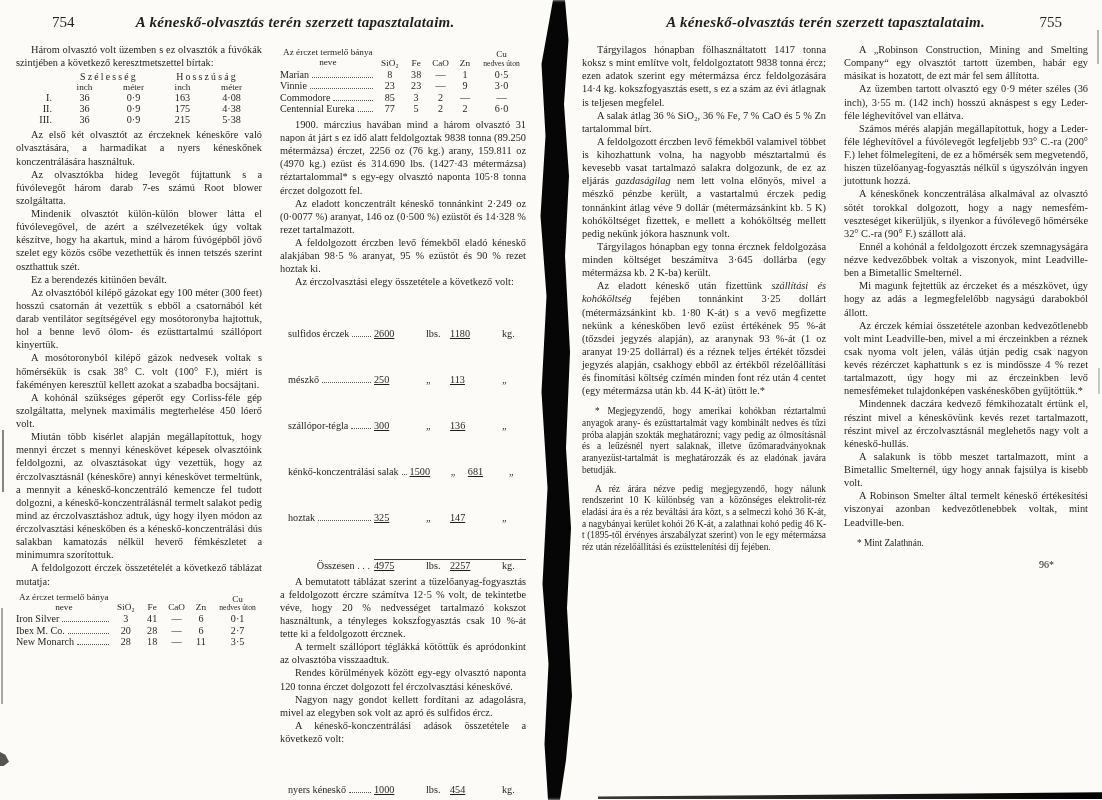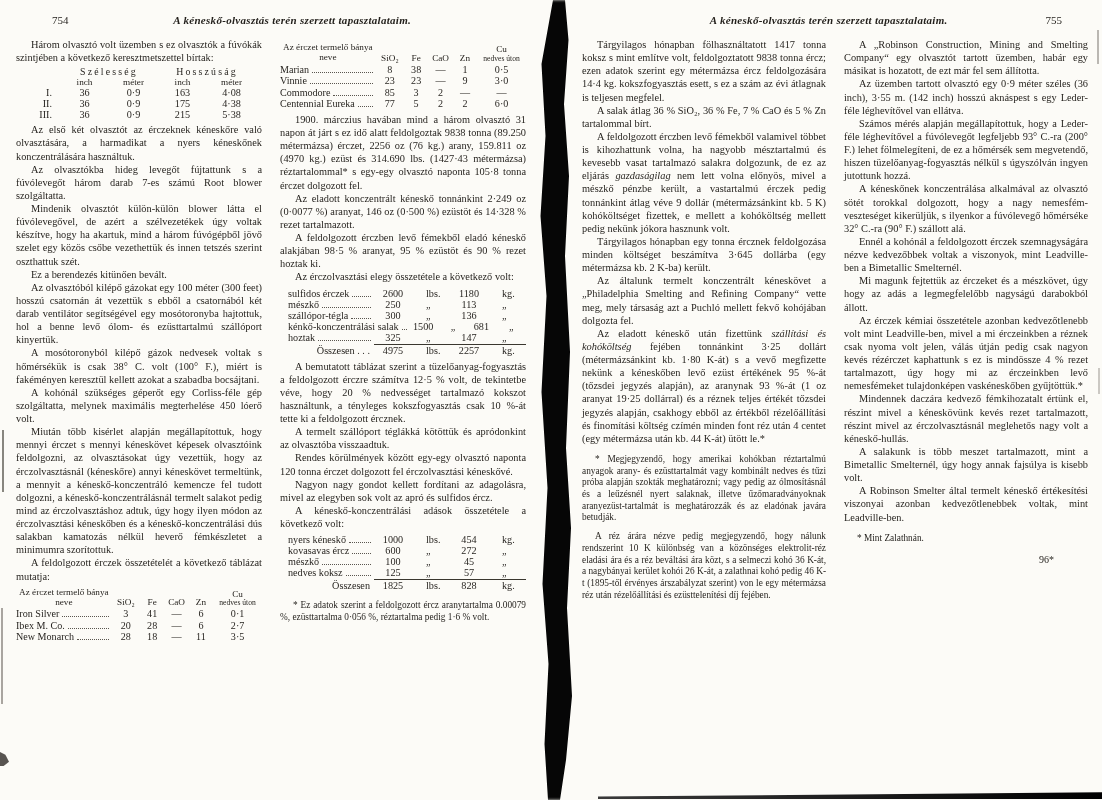--- a/index.html
+++ b/index.html
@@ -1,21 +1,21 @@
 <!DOCTYPE html>
 <html><head>
 <meta charset="utf-8">
 <style>
   html,body { margin:0; padding:0; background:#ffffff; }
   .book { position:relative; width:1102px; height:800px; background:#fcfbf7; overflow:hidden;
           color:#221f1b; font-family:"Liberation Serif","DejaVu Serif",serif; }
   .page { position:absolute; top:0; height:800px; box-sizing:border-box; }
   .pleft  { left:0;   width:534px; padding:14px 8px 0 16px; }
   .pright { left:578px; width:524px; padding:14px 14px 0 4px; }
-  .hdr { display:flex; align-items:baseline; font-size:11px; margin-bottom:12px; }
+  .hdr { display:flex; align-items:baseline; font-size:15px; margin-bottom:12px; }
   .pleft  .hdr .pnum { margin-left:36px; }
   .pleft  .hdr .rtitle { flex:1; text-align:center; padding-right:10px; }
   .pright .hdr .rtitle { flex:1; text-align:center; padding-left:30px; }
   .pright .hdr .pnum { margin-right:26px; }
   .rtitle { font-style:italic; font-weight:600; letter-spacing:0.3px; }
   .cols { display:flex; gap:18px; }
   .col { flex:1; min-width:0; }
   p.bp { margin:0; text-indent:15px; text-align:justify; font-size:10.35px; line-height:1.27; }
   p.small { margin:7px 0 0; text-indent:13px; text-align:justify; font-size:9.3px; line-height:1.26; }
   p.small.first { margin-top:9px; }
@@ -35,22 +35,22 @@
   .oc.sio { width:30px; }
   .oc.cu { width:52px; line-height:1.05; }
   .cu-sub { display:block; font-size:7.6px; }
   .orow { display:flex; align-items:baseline; }
   .on { width:102px; display:flex; align-items:baseline; overflow:hidden;text-align:right; }
   .dots { flex:1; border-bottom:1px dotted #5a564f; margin:0 3px 2px 3px; min-width:5px; }
   
   .ltab { margin:4px 0 4px 8px; font-size:10.2px; }
   .lrow { display:flex; align-items:baseline; }
   .lrow .nm { white-space:nowrap; }
-  .lrow .v { width:38px; text-align:center; }
-  .lrow .u { width:24px; padding-left:14px; }
+  .lrow .v { width:38px; text-align:left;text-decoration:underline; }
+  .lrow .u { width:24px; padding-left:14px;margin-top:35px; }
   .lrow.sum { margin-top:1px; }
   .lrow.sum .nm { flex:1; text-align:right; padding-right:4px; }
   .lrow.sum .v, .lrow.sum .u { border-top:1px solid #3a372f; }
   .it { font-style:italic; }
   
   .spine { position:absolute; left:531px; top:0; width:50px; height:800px; pointer-events:none; }
   .spine::before { content:""; position:absolute; inset:0; background:#060606; filter:blur(1.6px);
       clip-path:polygon(44% 0%, 68% 0%, 75% 5%, 66% 13%, 76% 22%, 68% 32%, 78% 44%, 70% 56%,
                         80% 66%, 72% 76%, 82% 87%, 70% 95%, 58% 100%, 34% 100%, 27% 93%,
                         35% 83%, 23% 73%, 33% 61%, 21% 49%, 31% 37%, 19% 27%, 29% 17%, 21% 8%); }
@@ -342,21 +342,20 @@
       <span class="rtitle">A kéneskő-olvasztás terén szerzett tapasztalataim.</span>
       <span class="pnum">755</span>
     </header>
     <div class="cols">
 
       <div class="col">
         <p class="bp">Tárgyilagos hónapban fölhasználtatott 1417 tonna koksz s mint említve volt, feldolgoztatott 9838 tonna ércz; ezen adatok szerint egy métermázsa ércz feldolgozására 14·4 kg. kokszfogyasztás esett, s ez a szám az évi átlagnak is teljesen megfelel.</p>
         <p class="bp">A salak átlag 36 % SiO₂, 36 % Fe, 7 % CaO és 5 % Zn tartalommal bírt.</p>
         <p class="bp"><span>A feldolgozott érczben levő fémekből valamivel többet is kihozhattunk volna, ha nagyobb mésztartalmú és kevesebb vasat tartalmazó salakra dolgozunk, de ez az eljárás </span><span class="it">gazdaságilag</span><span> nem lett volna előnyös, mivel a mészkő pénzbe került, a vastartalmú érczek pedig tonnánkint átlag véve 9 dollár (métermázsánkint kb. 5 K) kohóköltséget fizettek, e mellett a kohóköltség mellett pedig nekünk jókora hasznunk volt.</span></p>
         <p class="bp">Tárgyilagos hónapban egy tonna ércznek feldolgozása minden költséget beszámítva 3·645 dollárba (egy métermázsa kb. 2 K-ba) került.</p>
-        <p class="bp">Az általunk termelt konczentrált kéneskövet a „Philadelphia Smelting and Refining Company“ vette meg, mely társaság azt a Puchló mellett fekvő kohójában dolgozta fel.</p>
         <p class="bp"><span>Az eladott kéneskő után fizettünk </span><span class="it">szállítási és kohóköltség</span><span> fejében tonnánkint 3·25 dollárt (métermázsánkint kb. 1·80 K-át) s a vevő megfizette nekünk a kéneskőben levő ezüst értékének 95 %-át (tőzsdei jegyzés alapján), az aranynak 93 %-át (1 oz aranyat 19·25 dollárral) és a réznek teljes értékét tőzsdei jegyzés alapján, csakhogy ebből az értékből rézelőállítási és finomítási költség czímén minden font réz után 4 centet (egy métermázsa után kb. 44 K-át) ütött le.*</span></p>
         <p class="small first">* Megjegyzendő, hogy amerikai kohókban réztartalmú anyagok arany- és ezüsttartalmát vagy kombinált nedves és tűzi próba alapján szokták meghatározni; vagy pedig az ólmosításnál és a leűzésnél nyert salaknak, illetve űzőmaradványoknak aranyezüst-tartalmát is meghatározzák és az eladónak javára betudják.</p>
         <p class="small">A réz árára nézve pedig megjegyzendő, hogy nálunk rendszerint 10 K különbség van a közönséges elektrolit-réz eladási ára és a réz beváltási ára közt, s a selmeczi kohó 36 K-át, a nagybányai kerület kohói 26 K-át, a zalathnai kohó pedig 46 K-t (1895-től érvényes árszabályzat szerint) von le egy métermázsa réz után rézelőállítási és ezüsttelenítési díj fejében.</p>
       </div>
 
       <div class="col">
         <p class="bp">A „Robinson Construction, Mining and Smelting Company“ egy olvasztót tartott üzemben, habár egy másikat is hozatott, de ezt már fel sem állította.</p>
         <p class="bp">Az üzemben tartott olvasztó egy 0·9 méter széles (36 inch), 3·55 m. (142 inch) hosszú aknáspest s egy Leder-féle léghevítővel van ellátva.</p>
         <p class="bp">Számos mérés alapján megállapítottuk, hogy a Leder-féle léghevítővel a fúvólevegőt legfeljebb 93° C.-ra (200° F.) lehet fölmelegíteni, de ez a hőmérsék sem megvetendő, hiszen tüzelőanyag-fogyasztás nélkül s úgyszólván ingyen jutottunk hozzá.</p>
         <p class="bp">A kéneskőnek konczentrálása alkalmával az olvasztó sötét torokkal dolgozott, hogy a nagy nemesfém-veszteséget kikerüljük, s ilyenkor a fúvólevegő hőmérséke 32° C.-ra (90° F.) szállott alá.</p>

